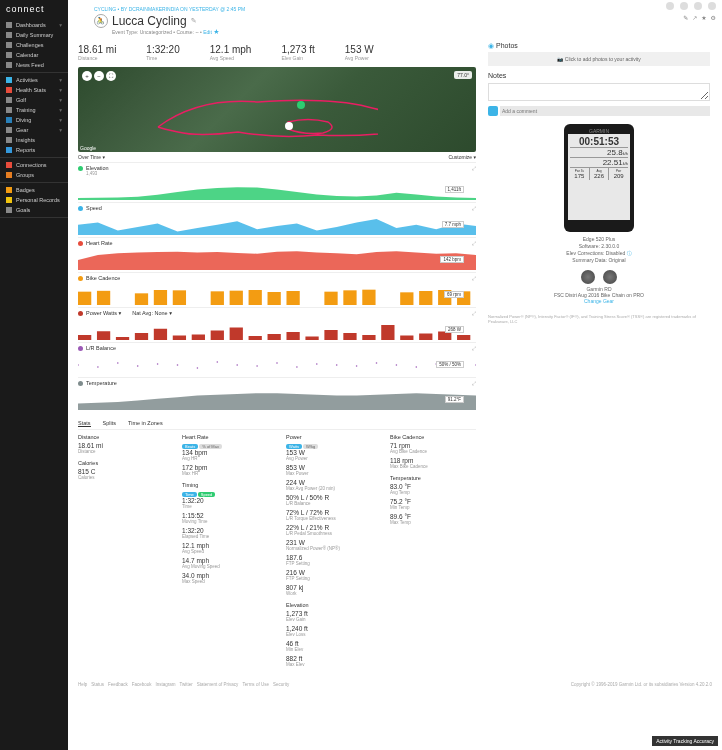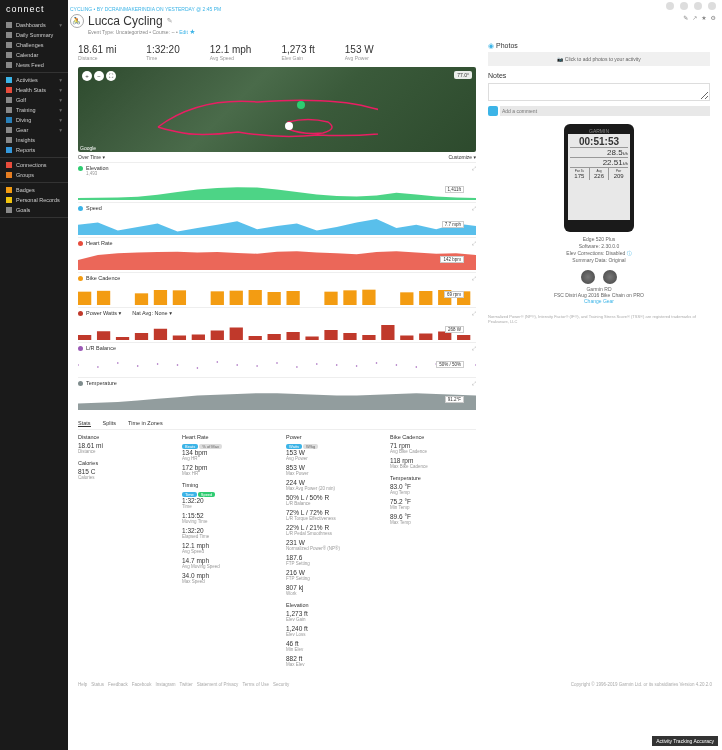--- a/index.html
+++ b/index.html
@@ -18,21 +18,21 @@
 .ic-train { background:#888; } .ic-div { background:#2980b9; } .ic-gear { background:#888; }
 .ic-ins { background:#888; } .ic-rep { background:#3498db; }
 .ic-conn { background:#e74c3c; } .ic-grp { background:#e67e22; }
 .ic-badge { background:#f39c12; } .ic-pr { background:#f1c40f; } .ic-goal { background:#888; }
 
 
 .main { flex:1; background:#fff; position:relative; }
 .topicons { position:absolute; right:6px; top:2px; display:flex; gap:6px; }
 .topicons span { width:8px; height:8px; background:#ddd; border-radius:50%; display:inline-block; }
 .subicons { position:absolute; right:6px; top:14px; display:flex; gap:4px; font-size:6px; color:#888; }
-.hdr { padding:6px 2px 4px; }
+.hdr { padding:6px 26px 4px; }
 .crumb { font-size:5px; color:#3cb4e7; text-transform:uppercase; }
 .title-row { display:flex; align-items:center; gap:4px; margin-top:2px; }
 .act-icon { width:14px; height:14px; border:1px solid #aaa; border-radius:50%; display:flex; align-items:center; justify-content:center; font-size:7px; }
 .title { font-size:12px; font-weight:300; }
 .fav { color:#3cb4e7; font-size:7px; }
 .meta { font-size:5px; color:#888; margin-left:18px; }
 .meta a { color:#3cb4e7; }
 
 .stats-row { display:flex; gap:30px; padding:4px 10px 6px; }
 .stat .v { font-size:10px; font-weight:300; } .stat .l { font-size:5px; color:#999; }
@@ -522,21 +522,21 @@
       <textarea class="notes-in" style=""></textarea>
       <div class="comment-row">
         <div class="avatar"></div>
         <input class="comment-in" placeholder="Add a comment" style="">
       </div>
       <div class="device">
         <div class="dev-img">
           <div style="color:#888;font-size:5px;text-align:center;">GARMIN</div>
           <div class="dev-scr">
             <div class="dev-time">00:51:53</div>
-            <div class="dev-spd"><span>28.5</span><span style="font-size:4px;">k/h</span></div>
+            <div class="dev-spd"><span>25.8</span><span style="font-size:4px;">k/h</span></div>
             <div class="dev-spd" style="border-top:1px solid #999;"><span>22.51</span><span style="font-size:4px;">k/h</span></div>
             <div class="dev-row">
               <div class="dev-half">
                   <div style="font-size:3px;">Pwr 3s</div>
                   <div>175</div>
                 </div>
               <div class="dev-half" style="border-left:1px solid #999;">
                   <div style="font-size:3px;">Avg</div>
                   <div>226</div>
                 </div>

